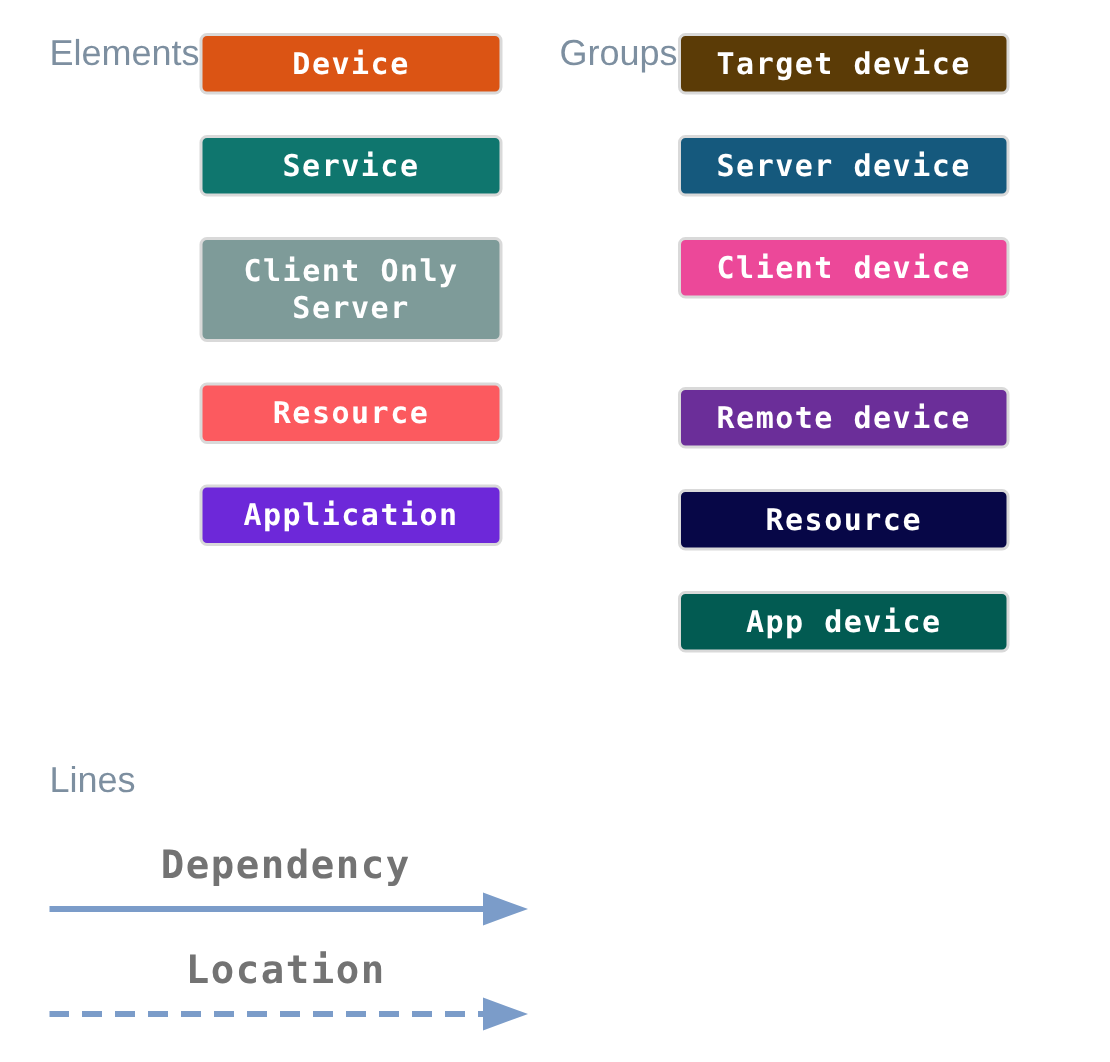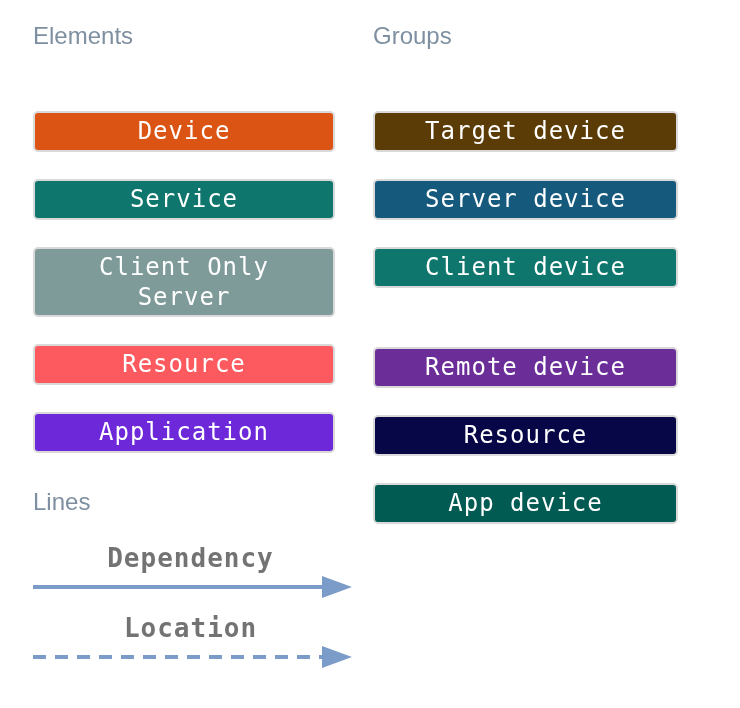--- a/index.html
+++ b/index.html
@@ -10,21 +10,21 @@
   .canvas { position: absolute; inset: 0; background: #ffffff; }
 
   .section-title {
     font-family: "Liberation Sans", sans-serif;
     font-size: 24px;
     font-weight: 400;
     color: #7D8FA0;
     line-height: 1.2;
   }
 
-  .col { position: absolute; display: flex; flex-direction: column; gap: 26px; }
+  .col { position: absolute; display: flex; flex-direction: row; }
   .col-elements { left: 33px; top: 22px; width: 302px; }
   .col-groups   { left: 373px; top: 22px; width: 305px; }
   .col .section-title { margin-bottom: 34px; }
 
   .box-stack { display: flex; flex-direction: column; gap: 27px; }
 
   .box {
     width: 100%;
     min-height: 41px;
     border: 2px solid #D9D9D9;
@@ -32,30 +32,30 @@
     display: flex;
     align-items: center;
     justify-content: center;
     padding: 2px 24px;
     text-align: center;
   }
   .box-tall { min-height: 70px; }
 
   .box-label {
     font-family: "DejaVu Sans Mono", monospace;
-    font-weight: normal;
-    font-size: 24px;
+    font-weight: bold;
+    font-size: 20px;
     line-height: 1.25;
     color: #FFFFFF;
     letter-spacing: 1px;
     white-space: pre-line;
   }
 
   .lines-section { position: absolute; left: 33px; top: 488px; width: 315px; }
-  .lines-section .section-title { margin-bottom: 26px; }
+  .lines-section .section-title { margin-bottom: 26px; margin-top: 19px; }
 
   .line-row { position: relative; margin-bottom: 14px; }
   .line-label {
     font-family: "DejaVu Sans Mono", monospace;
     font-weight: bold;
     font-size: 26px;
     color: #737373;
     text-align: center;
     letter-spacing: 1px;
     margin-bottom: 2px;
@@ -112,21 +112,21 @@
 
   <div class="col col-groups">
     <div class="section-title">Groups</div>
     <div class="box-stack">
       <div class="box" style="background-color: rgb(91, 59, 6); text-align: right;">
         <span class="box-label">Target device</span>
       </div>
       <div class="box" style="background-color: rgb(21, 89, 125);">
         <span class="box-label">Server device</span>
       </div>
-      <div class="box" style="background-color: #0f766e;">
+      <div class="box" style="background-color: #ec4899;">
         <span class="box-label">Client device</span>
       </div>
       <div class="box" style="background-color: rgb(107, 46, 153); margin-top: 32px;">
         <span class="box-label">Remote device</span>
       </div>
       <div class="box" style="background-color: rgb(7, 7, 71);">
         <span class="box-label">Resource</span>
       </div>
       <div class="box" style="background-color: rgb(2, 91, 82);">
         <span class="box-label">App device</span>

